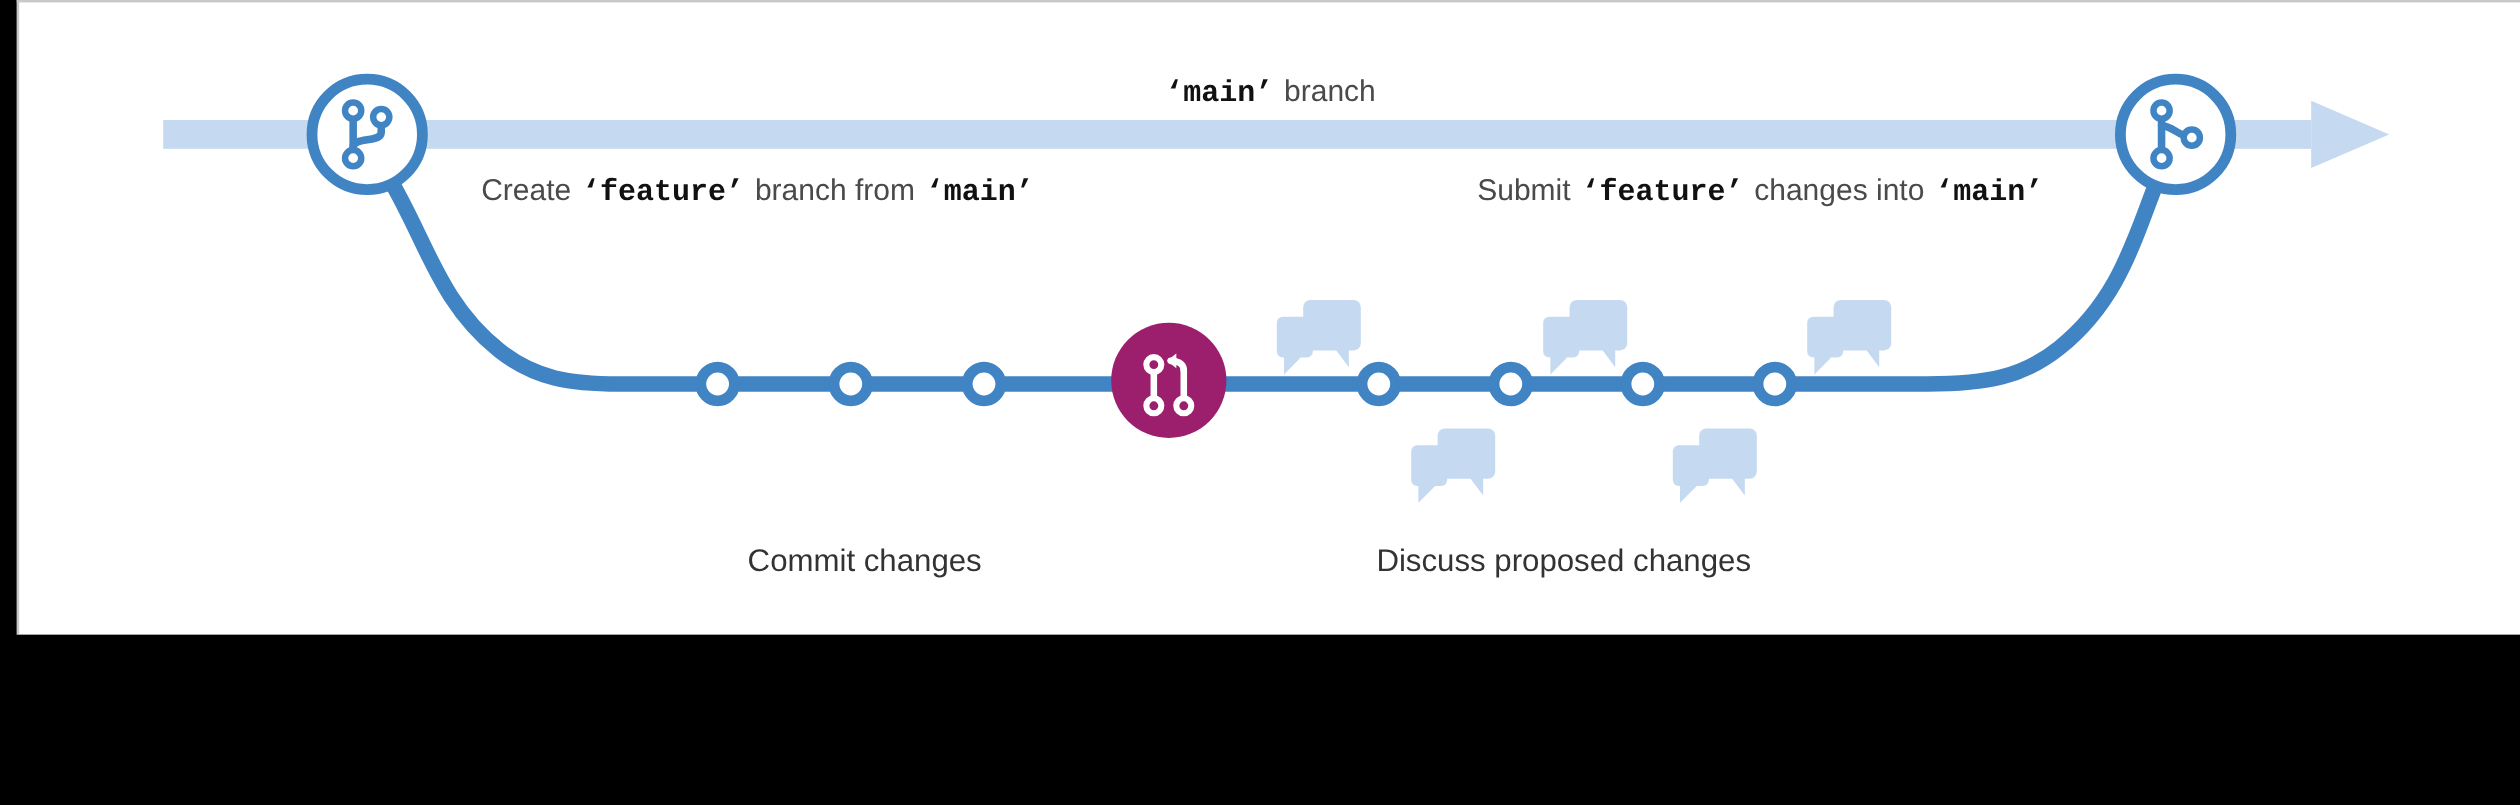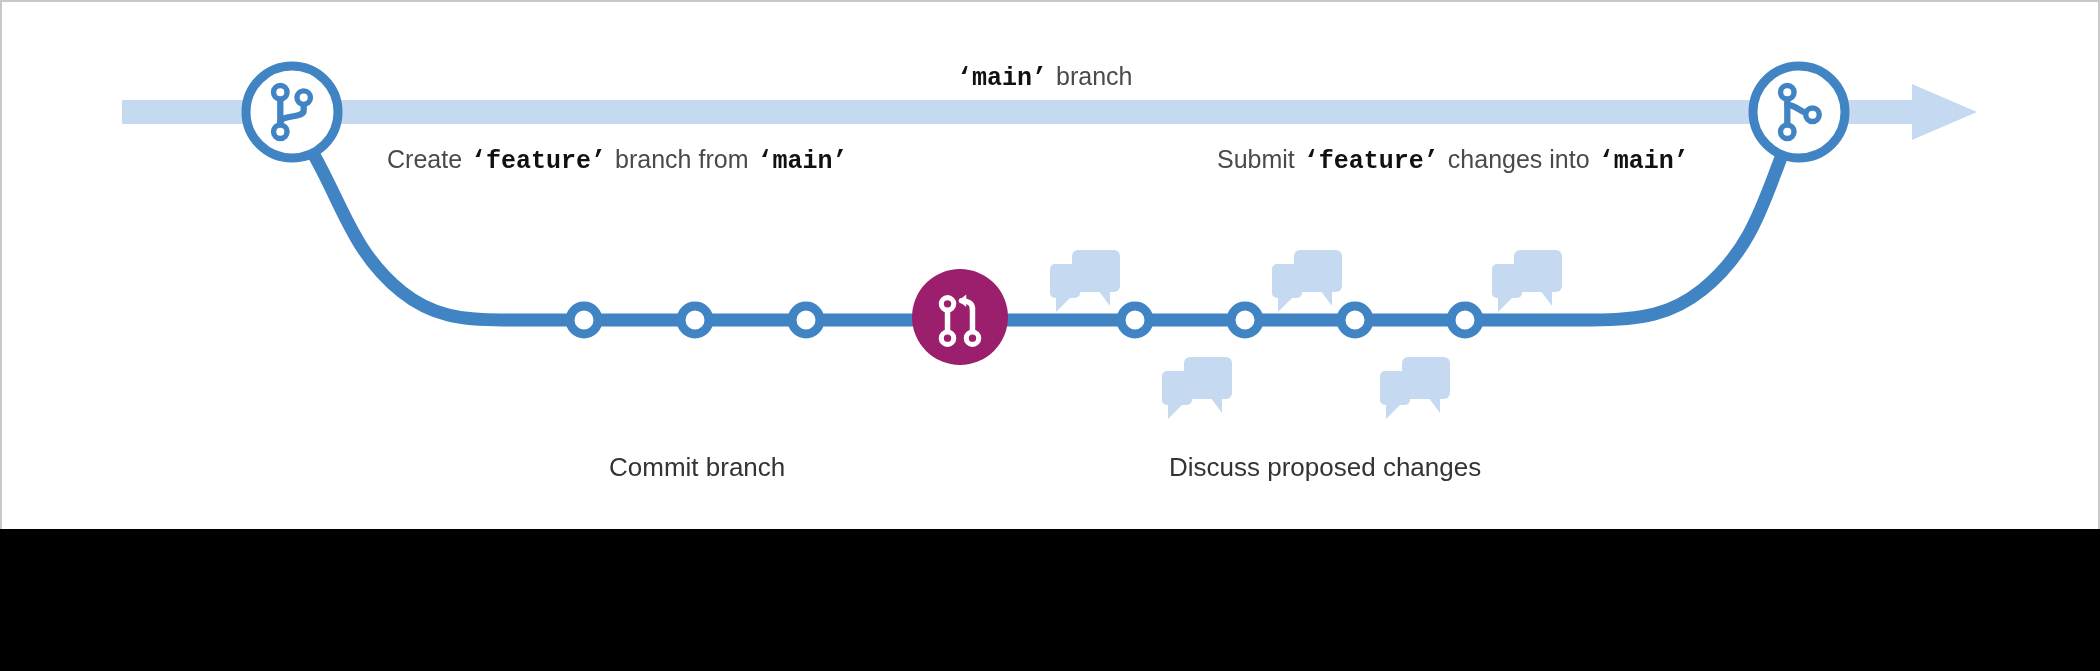--- a/index.html
+++ b/index.html
@@ -12,20 +12,21 @@
     width: 2100px;
     height: 671px;
     overflow: hidden;
     font-family: "Liberation Sans", sans-serif;
   }
   #stage {
     position: relative;
     width: 2056px;
     height: 671px;
     background: #000000;
+    margin-left: 14px;
   }
   #canvas {
     position: absolute;
     left: 0;
     top: 0;
     width: 2100px;
     height: 529px;
     background: #ffffff;
     border-top: 2px solid #c8c8c8;
     border-left: 2px solid #c8c8c8;
@@ -70,21 +71,21 @@
   #label-merge         { left: 1215px; top: 143px; font-size: 25px; }
   .caption {
     position: absolute;
     white-space: nowrap;
     font-size: 26px;
     color: #333333;
     font-family: "Liberation Sans", sans-serif;
   }
   #caption-commit   { left: 607px;  top: 450px; }
   #caption-pr       { left: 852px;  top: 450px; }
-  #caption-discuss  { left: 1167px; top: 450px; }
+  #caption-discuss  { left: 1131px; top: 450px; }
   .sp { display: inline-block; width: 9px; }
 </style>
 </head>
 <body>
 
 <div id="stage">
 
   <div id="canvas">
 
     <svg class="diagram" viewBox="0 0 2100 529">
@@ -189,20 +190,20 @@
         </g>
       </g>
     </svg>
 
     <div class="lbl" id="label-main-branch"><span class="mono">‘main’</span><span class="sp"></span><span class="reg">branch</span></div>
 
     <div class="lbl" id="label-create"><span class="reg">Create</span><span class="sp"></span><span class="mono">‘feature’</span><span class="sp"></span><span class="reg">branch from</span><span class="sp"></span><span class="mono">‘main’</span></div>
 
     <div class="lbl" id="label-merge"><span class="reg">Submit</span><span class="sp"></span><span class="mono">‘feature’</span><span class="sp"></span><span class="reg">changes into</span><span class="sp"></span><span class="mono">‘main’</span></div>
 
-    <div class="caption" id="caption-commit">Commit branch</div>
+    <div class="caption" id="caption-commit">Commit changes</div>
     <div class="caption" id="caption-discuss">Discuss proposed changes</div>
 
   </div>
 
   <div id="blackband"></div>
 
 </div>
 
 </body></html>

